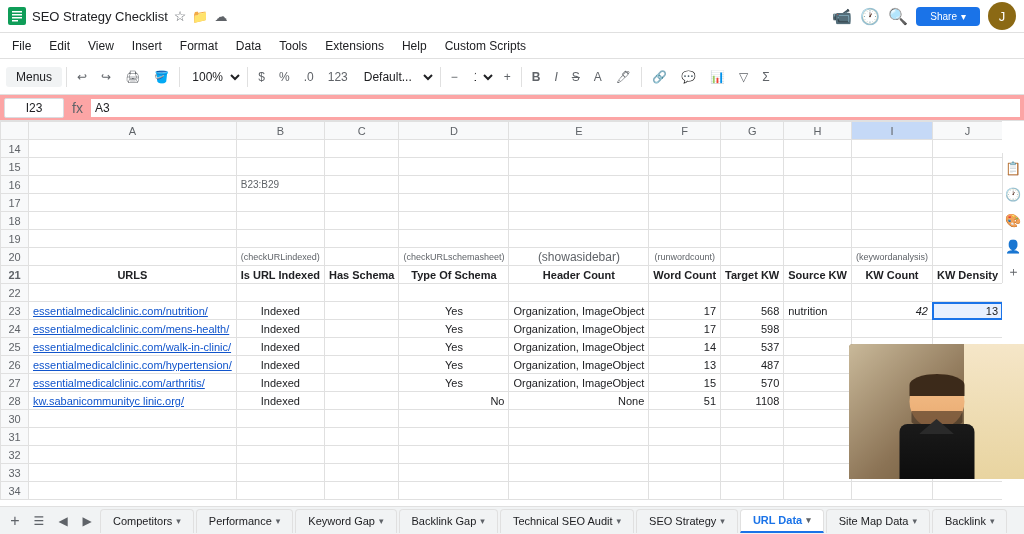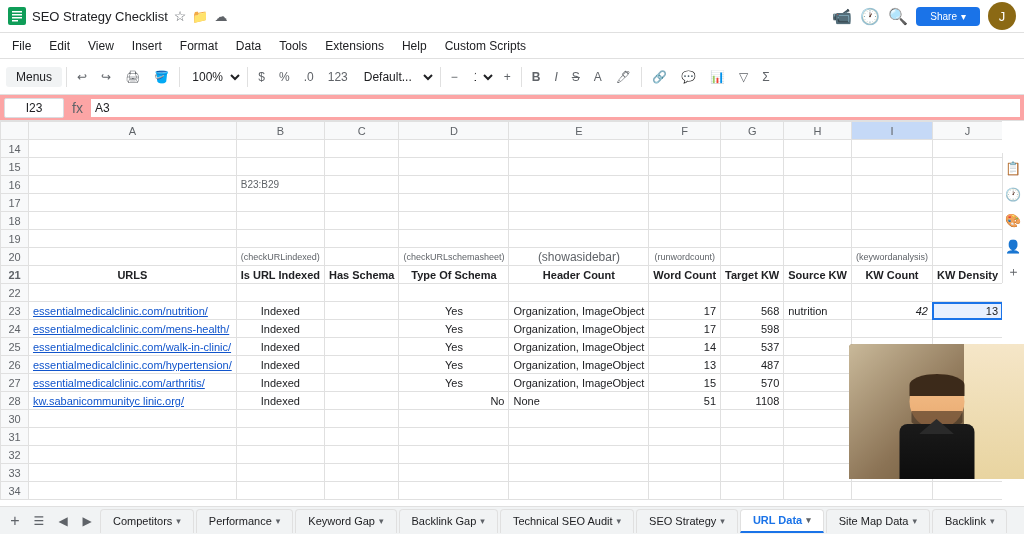--- a/index.html
+++ b/index.html
@@ -423,21 +423,21 @@
               <td></td>
               <td></td>
           </tr>
 
           <tr>
             <td class="row-header">28</td>
             <td class="link-cell">kw.sabanicommunityc linic.org/</td>
             <td style="text-align:center;">Indexed</td>
             <td></td>
             <td style="text-align:right;">No</td>
-            <td style="text-align:left;">None</td>
+            <td style="text-align:right;">None</td>
             <td style="text-align:right;">51</td>
             <td style="text-align:right;">1108</td>
             <td></td>
               <td></td>
               <td></td>
           </tr>
 
 
           <tr>
               <td class="row-header">30</td>

